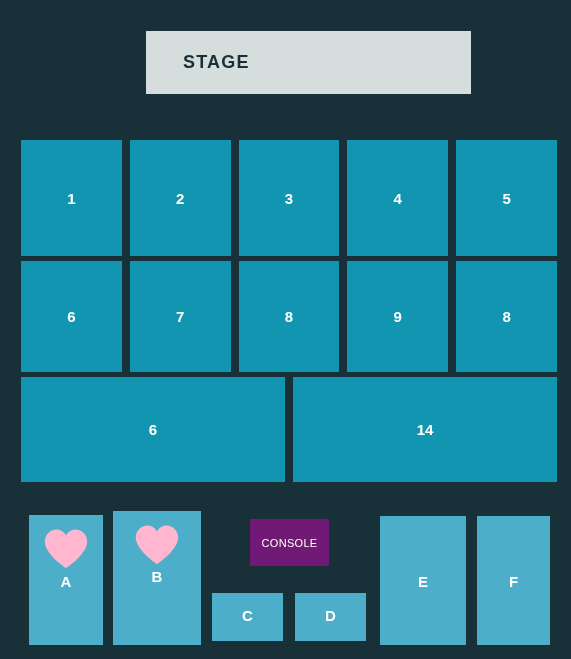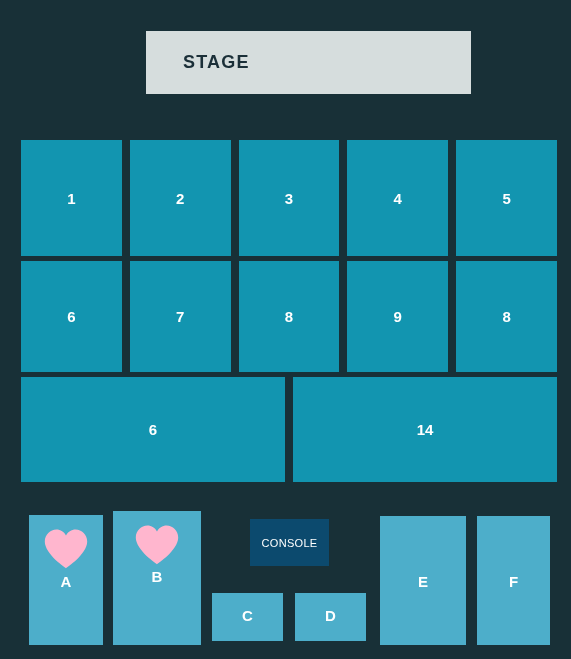--- a/index.html
+++ b/index.html
@@ -110,21 +110,21 @@
   }
   .heart svg { display: block; width: 100%; height: 100%; }
 
   
   .console-box {
     position: absolute;
     left: 250px;
     top: 519px;
     width: 79px;
     height: 47px;
-    background: #0c4a6e;
+    background: #701a75;
     display: flex;
     align-items: center;
     justify-content: center;
   }
   .console-label {
     color: #FFFFFF;
     font-size: 11px;
     font-weight: normal;
     letter-spacing: 0.3px;
   }

